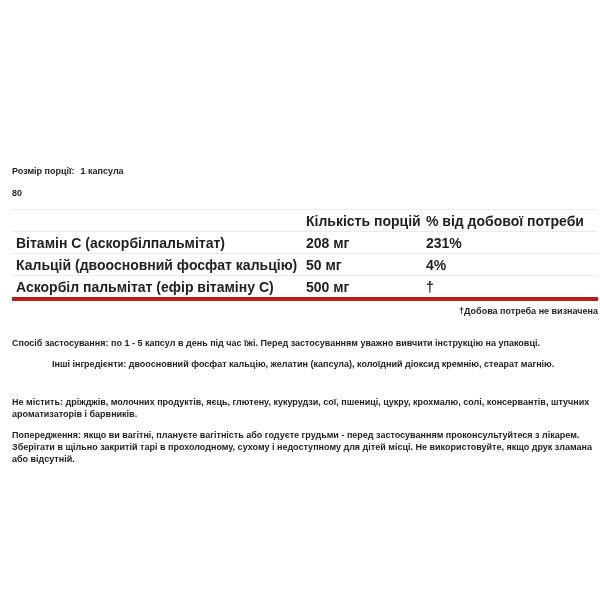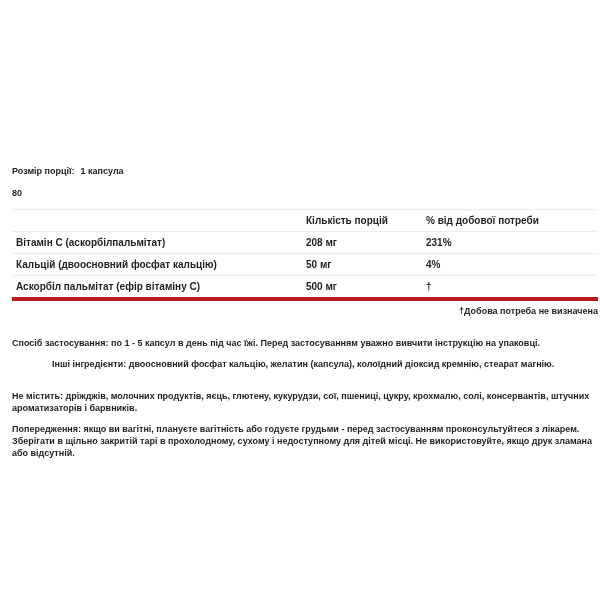--- a/index.html
+++ b/index.html
@@ -31,38 +31,38 @@
     }
     .meta-label { margin-right: 6px; }
     table.nutri {
       width: 586px;
       border-collapse: collapse;
       margin-top: 5px;
     }
     table.nutri td, table.nutri th {
       text-align: left;
       font-weight: bold;
-      font-size: 10px;
+      font-size: 14px;
       height: 21px;
       padding: 0 0 0 4px;
       border-top: 1px solid #ececec;
       vertical-align: middle;
     }
     table.nutri tr:last-child td { border-bottom: 4px solid #b91c1c; margin-top: 15px; }
     table.nutri .c1 { width: 286px; }
     table.nutri .c2 { width: 116px; }
     .para {
       margin: 0;
       line-height: 12px;
       padding-left: 0;
     }
     .footnote { margin-top: 4px; text-align: right; }
     .p-use { margin-top: 20px; }
     .p-ing { margin-top: 9px; padding-left: 40px; }
-    .p-free { margin-top: 20px; }
+    .p-free { margin-top: 26px; }
     .p-warn { margin-top: 9px; }
   </style>
 </head>
 <body>
 
 <div class="wrap">
   <div class="meta-line">
     <span class="meta-label">Розмір порції:</span>
     <span>1 капсула</span>
   </div>

